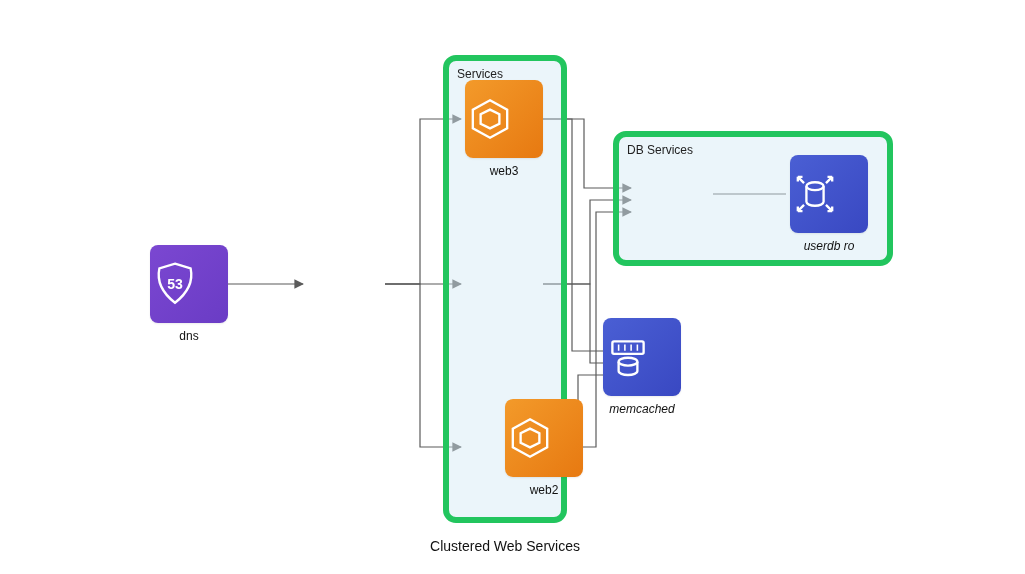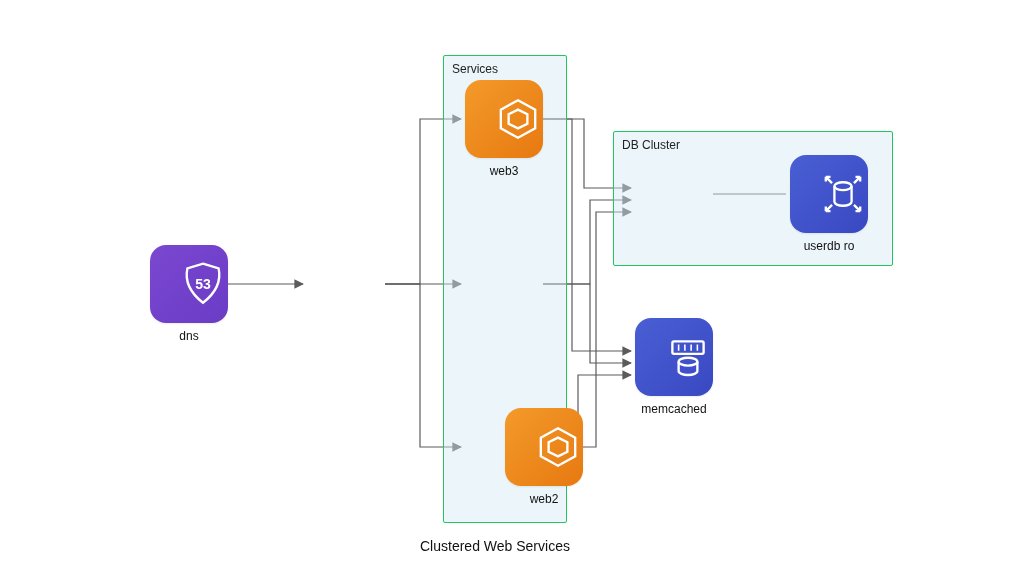--- a/index.html
+++ b/index.html
@@ -13,49 +13,50 @@
     position: relative;
     overflow: hidden;
   }
   .canvas {
     position: relative;
     width: 1025px;
     height: 574px;
   }
   .cluster {
     position: absolute;
-    border: 1px solid #22c55e;
+    border: 6px solid #22c55e;
     background: rgba(210, 233, 243, 0.45);
-    border-radius: 2px;
+    border-radius: 13px;
   }
   .cluster-title {
     font-size: 12px;
     color: #222;
     padding: 4px 6px;
     position: absolute;
     top: 2px;
     left: 2px;
   }
   .diagram-title {
     position: absolute;
     font-size: 14px;
     color: #111;
+    text-align: center;
   }
   .node {
     position: absolute;
     width: 88px;
     text-align: center;
   }
   .node .icon-box {
     width: 78px;
     height: 78px;
-    border-radius: 16px;
+    border-radius: 8px;
     display: flex;
     align-items: center;
-    justify-content: flex-end;
+    justify-content: flex-start;
     box-shadow: 0 1px 2px rgba(0,0,0,0.08);
   }
   .node .label {
     margin-top: 6px;
     font-size: 12px;
     color: #111;
     white-space: nowrap;
     text-align: center;
     width: 78px;
   }
@@ -103,21 +104,21 @@
     <path d="M 543 447 L 578 447 L 578 375 L 631 375" stroke="#5b5b5b" stroke-width="1.2" fill="none" marker-end="url(#arrow)"></path>
 
     <path d="M 713 194 L 786 194" stroke="#5b5b5b" stroke-width="1.2" fill="none"></path>
   </svg>
 
   <div class="cluster" style="left:443px; top:55px; width:124px; height:468px;">
     <span class="cluster-title">Services</span>
   </div>
 
   <div class="cluster" style="left:613px; top:131px; width:280px; height:135px;">
-    <span class="cluster-title">DB Cluster</span>
+    <span class="cluster-title">DB Services</span>
   </div>
 
   <div class="node" style="left:150px; top:245px;">
     <div class="icon-box purple">
       <svg width="50" height="50" viewBox="0 0 64 64">
           <path d="M32 6 L52 12 C55 26 50 42 32 56 C14 42 9 26 12 12 Z" fill="none" stroke="#fff" stroke-width="3"></path>
           <text x="32" y="38" font-size="18" fill="#fff" text-anchor="middle" font-family="Arial" font-weight="bold">53</text>
         </svg>
     </div>
     <div class="label">dns</div>
@@ -128,44 +129,44 @@
     <div class="icon-box orange">
       <svg width="50" height="50" viewBox="0 0 64 64">
           <path d="M32 8 L54 20 L54 44 L32 56 L10 44 L10 20 Z" fill="none" stroke="#fff" stroke-width="3"></path>
           <path d="M32 20 L44 26 L44 38 L32 44 L20 38 L20 26 Z" fill="none" stroke="#fff" stroke-width="3"></path>
         </svg>
     </div>
     <div class="label">web3</div>
   </div>
 
 
-  <div class="node" style="left:465px; top:408px;padding-left:40px;">
+  <div class="node" style="left:465px; top:399px;padding-left:40px;">
     <div class="icon-box orange">
       <svg width="50" height="50" viewBox="0 0 64 64">
           <path d="M32 8 L54 20 L54 44 L32 56 L10 44 L10 20 Z" fill="none" stroke="#fff" stroke-width="3"></path>
           <path d="M32 20 L44 26 L44 38 L32 44 L20 38 L20 26 Z" fill="none" stroke="#fff" stroke-width="3"></path>
         </svg>
     </div>
     <div class="label">web2</div>
   </div>
 
 
-  <div class="node" style="left:790px; top:155px;">
+  <div class="node" style="left:790px; top:155px;font-style:italic;">
     <div class="icon-box blue">
       <svg width="50" height="50" viewBox="0 0 64 64">
         <ellipse cx="32" cy="22" rx="11" ry="5" fill="none" stroke="#fff" stroke-width="3"></ellipse>
         <path d="M21 22 L21 42 A11 5 0 0 0 43 42 L43 22" fill="none" stroke="#fff" stroke-width="3"></path>
         <path d="M10 10 L18 18 M54 10 L46 18 M10 54 L18 46 M54 54 L46 46" stroke="#fff" stroke-width="3"></path>
         <path d="M10 10 L10 16 M10 10 L16 10 M54 10 L54 16 M54 10 L48 10 M10 54 L10 48 M10 54 L16 54 M54 54 L48 54 M54 54 L54 48" stroke="#fff" stroke-width="3"></path>
       </svg>
     </div>
     <div class="label">userdb ro</div>
   </div>
 
-  <div class="node" style="left:635px; top:318px;">
+  <div class="node" style="left:603px; top:318px;font-style:italic;">
     <div class="icon-box blue">
       <svg width="50" height="50" viewBox="0 0 64 64">
         <rect x="12" y="12" width="40" height="16" rx="2" fill="none" stroke="#fff" stroke-width="3"></rect>
         <line x1="20" y1="16" x2="20" y2="24" stroke="#fff" stroke-width="2"></line>
         <line x1="28" y1="16" x2="28" y2="24" stroke="#fff" stroke-width="2"></line>
         <line x1="36" y1="16" x2="36" y2="24" stroke="#fff" stroke-width="2"></line>
         <line x1="44" y1="16" x2="44" y2="24" stroke="#fff" stroke-width="2"></line>
         <ellipse cx="32" cy="38" rx="12" ry="5" fill="none" stroke="#fff" stroke-width="3"></ellipse>
         <path d="M20 38 L20 50 A12 5 0 0 0 44 50 L44 38" fill="none" stroke="#fff" stroke-width="3"></path>
       </svg>

